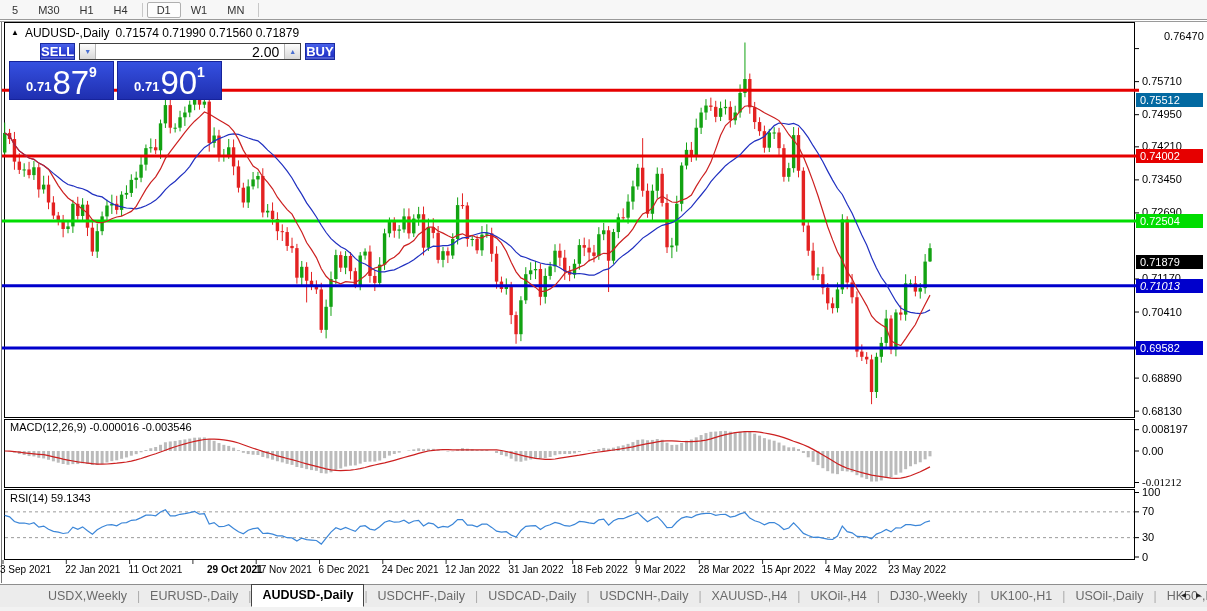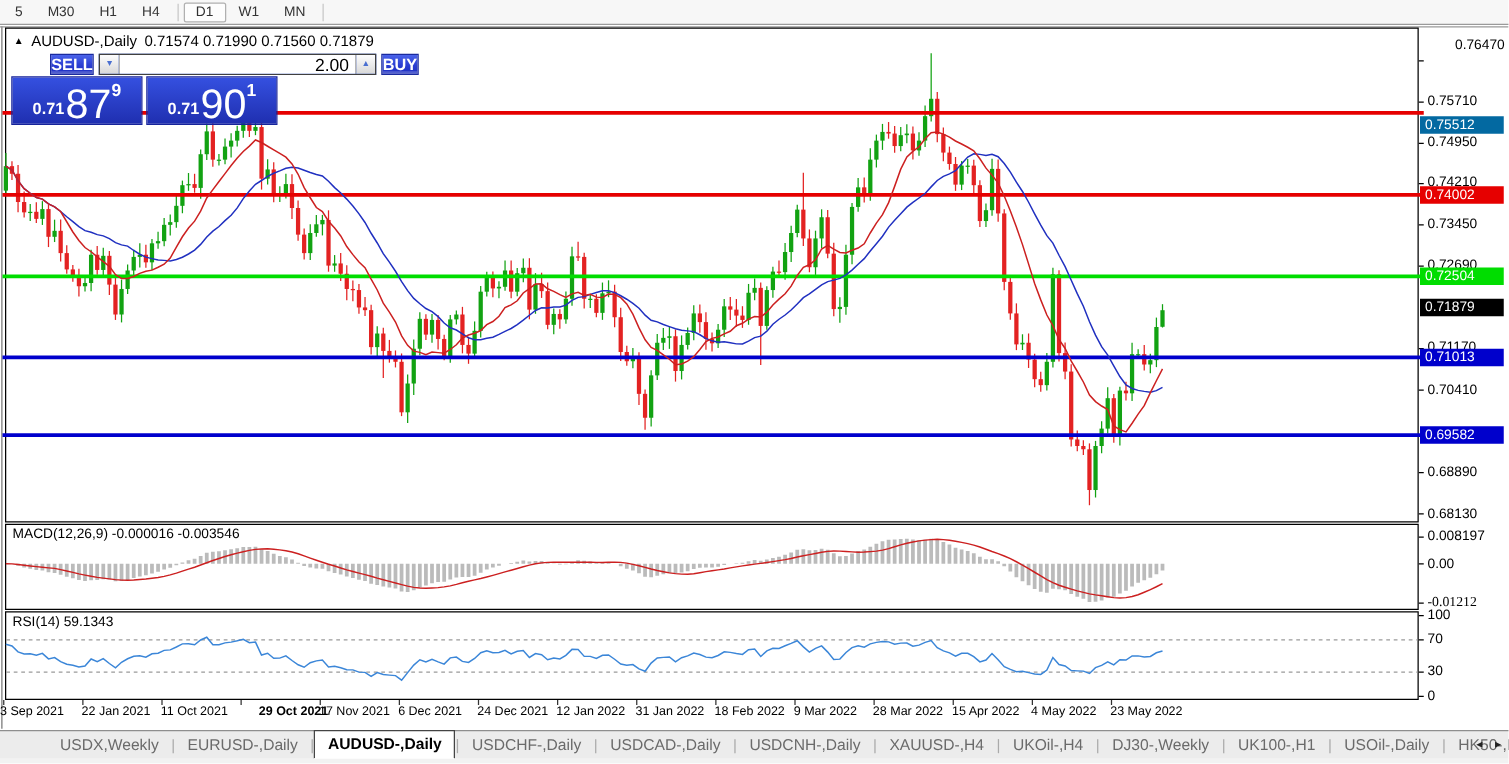--- a/index.html
+++ b/index.html
@@ -751,23 +751,23 @@
   <div id="rsi-axis">
       <div class="ax-label" style="top: 486px;">100</div>
       <div class="ax-label" style="top: 505.35px;">70</div>
       <div class="ax-label" style="top: 531.15px;">30</div>
       <div class="ax-label" style="top: 550.5px;">0</div>
     </div>
   <div id="line-labels">
       <div class="line-label" style="top: 83.2443px; background: #0369a1; margin-top: 10px;">0.75512</div>
       <div class="line-label" style="top: 148.884px; background: rgb(230, 0, 0);">0.74002</div>
       <div class="line-label" style="top: 214.002px; background: rgb(0, 221, 0);">0.72504</div>
-      <div class="line-label" style="top: 278.816px; background: rgb(0, 0, 204);">0.71013</div>
+      <div class="line-label" style="top: 278.816px; background: rgb(0, 0, 204); font-style: italic;">0.71013</div>
       <div class="line-label" style="top: 341.021px; background: rgb(0, 0, 204);">0.69582</div>
-      <div class="line-label" style="top: 239px; background: rgb(0, 0, 0);">0.71879</div>
+      <div class="line-label" style="top: 255px; background: rgb(0, 0, 0);">0.71879</div>
     </div>
   <div id="date-axis">
       <div class="date-label" style="left: 0;">3 Sep 2021</div>
       <div class="date-label" style="left: 65.3px;">22 Jan 2021</div>
       <div class="date-label" style="left: 128.6px;">11 Oct 2021</div>
       <div class="date-label" style="left: 207px; font-weight: bold;">29 Oct 2021</div>
       <div class="date-label" style="left: 255.2px;">17 Nov 2021</div>
       <div class="date-label" style="left: 318.5px;">6 Dec 2021</div>
       <div class="date-label" style="left: 381.8px;">24 Dec 2021</div>
       <div class="date-label" style="left: 445.1px;">12 Jan 2022</div>

